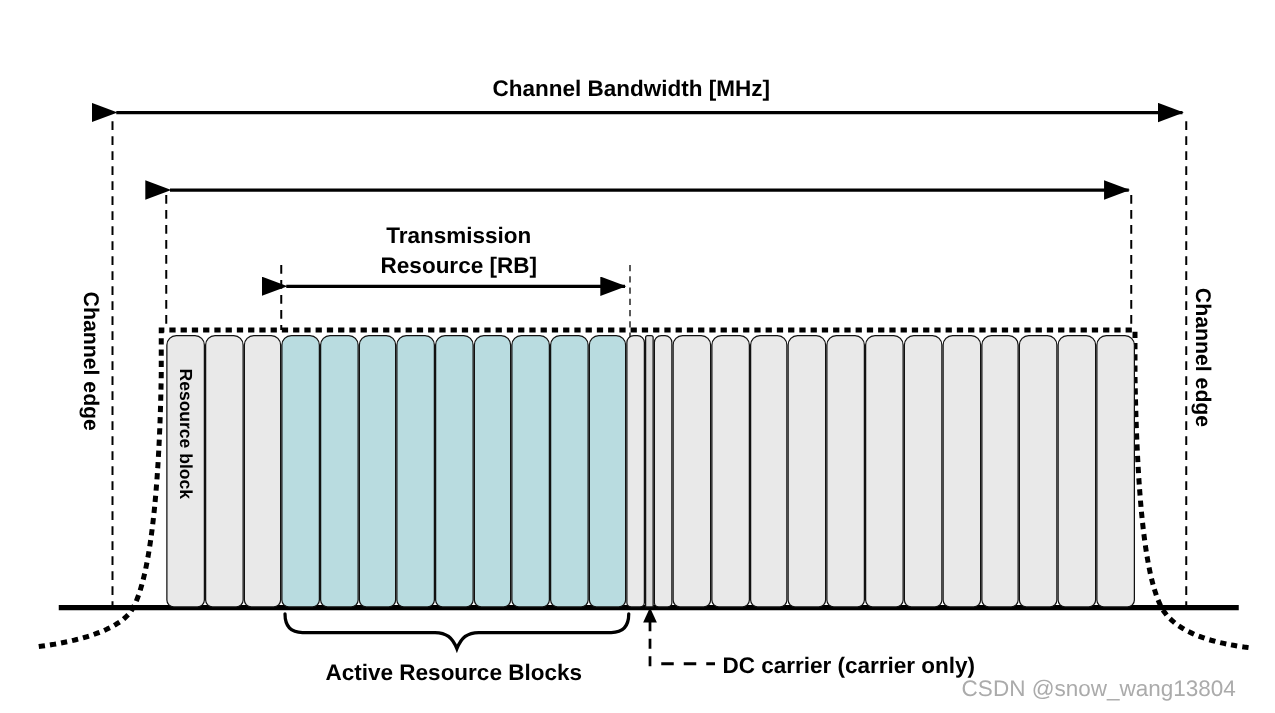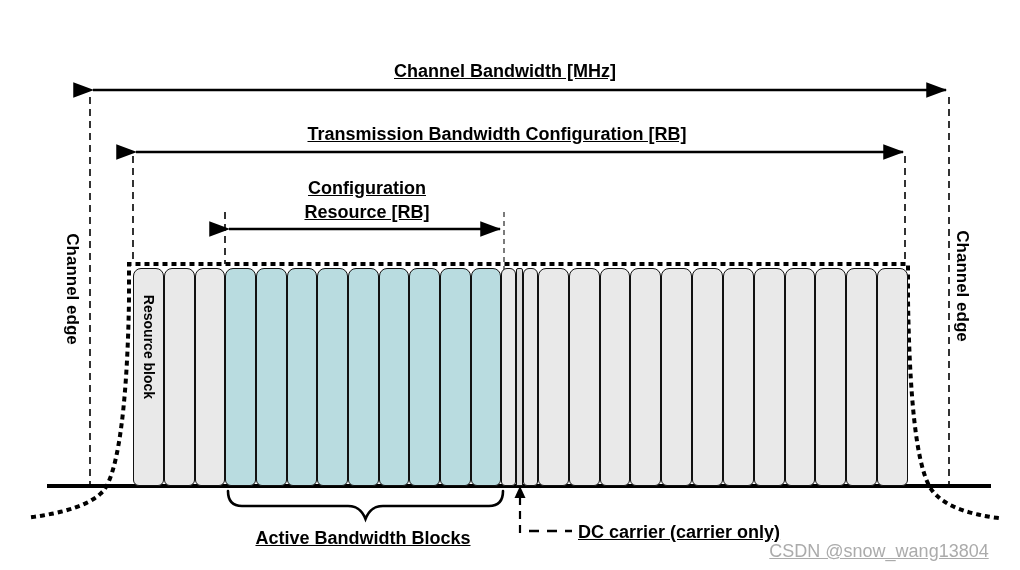--- a/index.html
+++ b/index.html
@@ -1,20 +1,20 @@
 <!DOCTYPE html>
 <html><head>
 <meta charset="utf-8">
 <style>
   html,body{margin:0;padding:0;background:#fff;}
   .canvas{
     position:relative;width:1020px;height:570px;background:#ffffff;
     font-family:"Liberation Sans", sans-serif;overflow:hidden;
   }
-  .lbl{position:absolute;color:#000;text-decoration:underline;}
+  .lbl{position:absolute;color:#000;}
   .lbl.bold{font-weight:bold;}
   .center{text-align:center;}
   .vtext{
     position:absolute;white-space:nowrap;font-weight:bold;color:#000;
     transform:rotate(90deg);transform-origin:center center;text-align:center;
   }
   #cb-label{left:255px;top:61px;width:500px;font-size:18px;}
   #tbc-label{left:247px;top:124px;width:500px;font-size:18px;}
   #tb-label{left:217px;top:176px;width:300px;font-size:18px;line-height:24px;}
   #ce-left{left:-4px;top:279px;width:152px;height:20px;font-size:17px;}
@@ -113,32 +113,31 @@
       <div class="rb gray" style="background: rgb(233, 233, 233);"></div>
       <div class="rb gray" style="background: rgb(233, 233, 233);"></div>
       <div class="rb gray" style="background: rgb(233, 233, 233);"></div>
       <div class="rb gray" style="background: rgb(233, 233, 233);"></div>
       <div class="rb gray" style="background: rgb(233, 233, 233);"></div>
       <div class="rb gray" style="background: rgb(233, 233, 233);"></div>
     </div>
 
   <div class="lbl bold center" id="cb-label">Channel Bandwidth [MHz]</div>
 
-  <div class="lbl bold center" id="tbc-label">Transmission Bandwidth Configuration [RB]</div>
 
   <div class="lbl bold center" id="tb-label">
-    <div>Configuration</div>
+    <div>Transmission</div>
     <div>Resource [RB]</div>
   </div>
 
   <div class="vtext" id="ce-left">Channel edge</div>
 
   <div class="vtext" id="ce-right">Channel edge</div>
 
   <div class="vtext" id="rb-label">Resource block</div>
 
-  <div class="lbl bold center" id="arb-label">Active Bandwidth Blocks</div>
+  <div class="lbl bold center" id="arb-label">Active Resource Blocks</div>
 
   <div class="lbl bold" id="dc-label">DC carrier (carrier only)</div>
 
   <div class="lbl" id="watermark" style="color: rgb(171, 171, 171);">CSDN @snow_wang13804</div>
 
 </div>
 
 </body></html>

